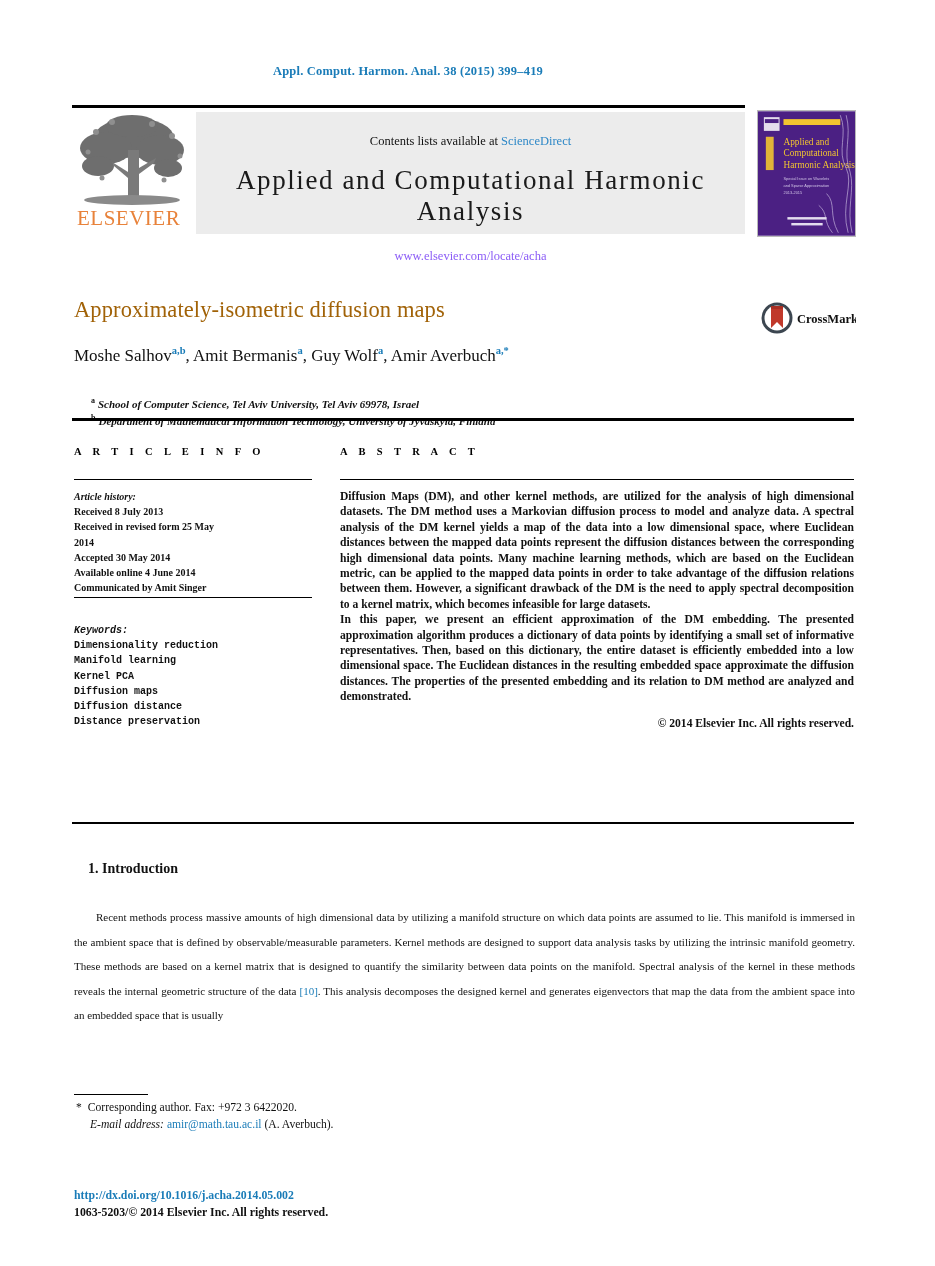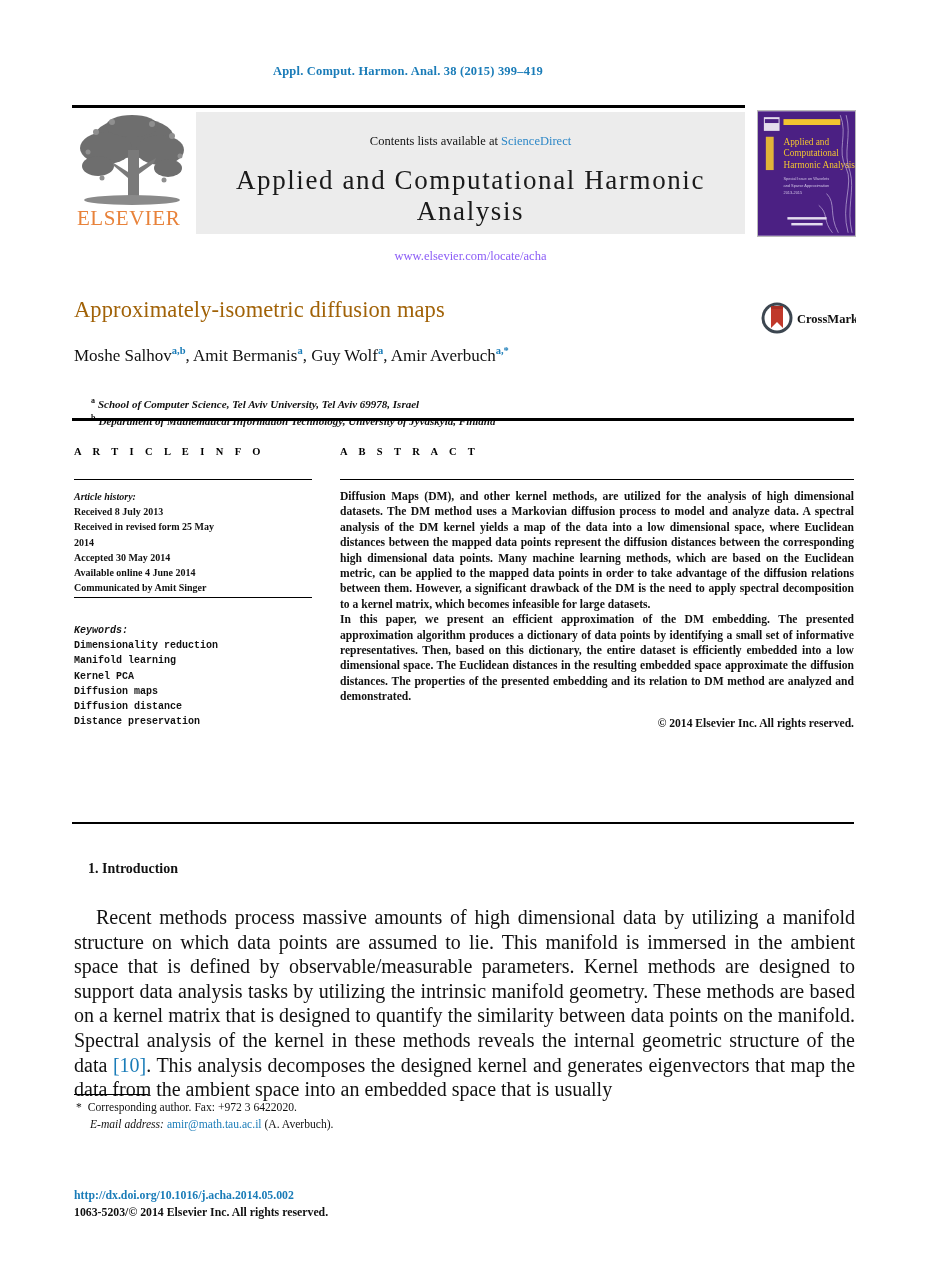--- a/index.html
+++ b/index.html
@@ -190,21 +190,21 @@
     position: absolute;
     left: 88px; top: 861px;
     font-size: 14px;
     font-weight: bold;
     color: #111;
   }
   .bodytext {
     position: absolute;
     left: 74px; top: 905px;
     width: 781px;
-    font-size: 20px;
+    font-size: 11px;
     line-height: 24.6px;
     text-align: justify;
     color: #111;
   }
   .bodytext .indent { text-indent: 22px; display: block; }
   .bodytext .ref { color: #1a7cb8; }
 
   
   .foot-rule {
     position: absolute;

